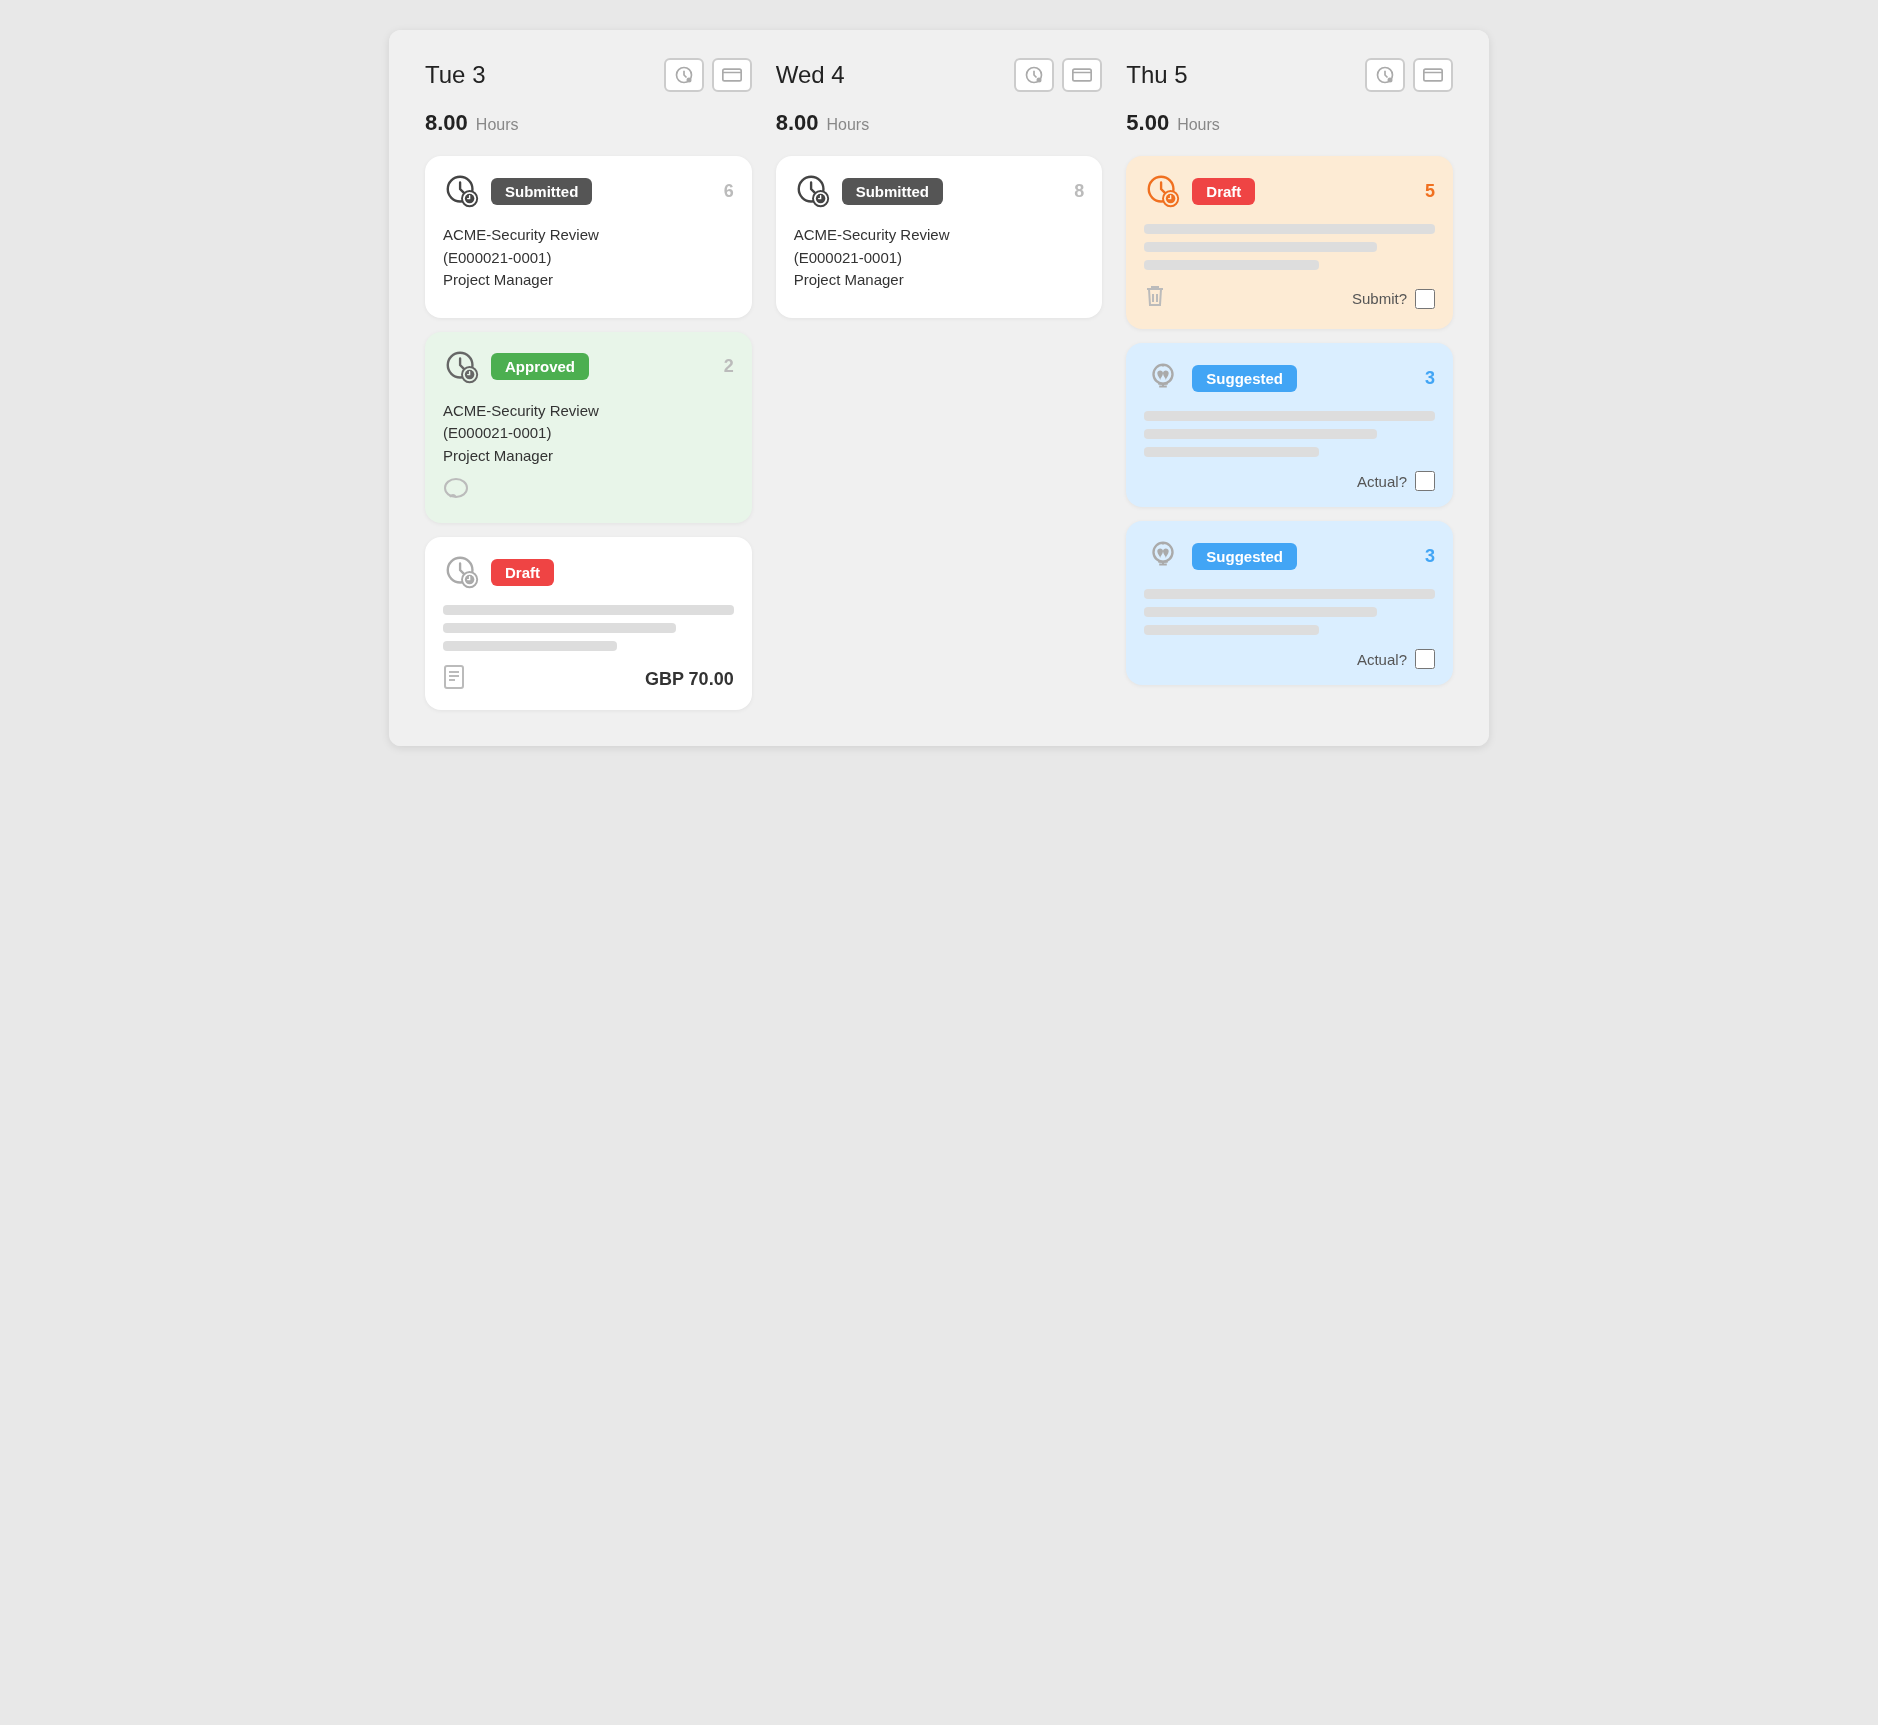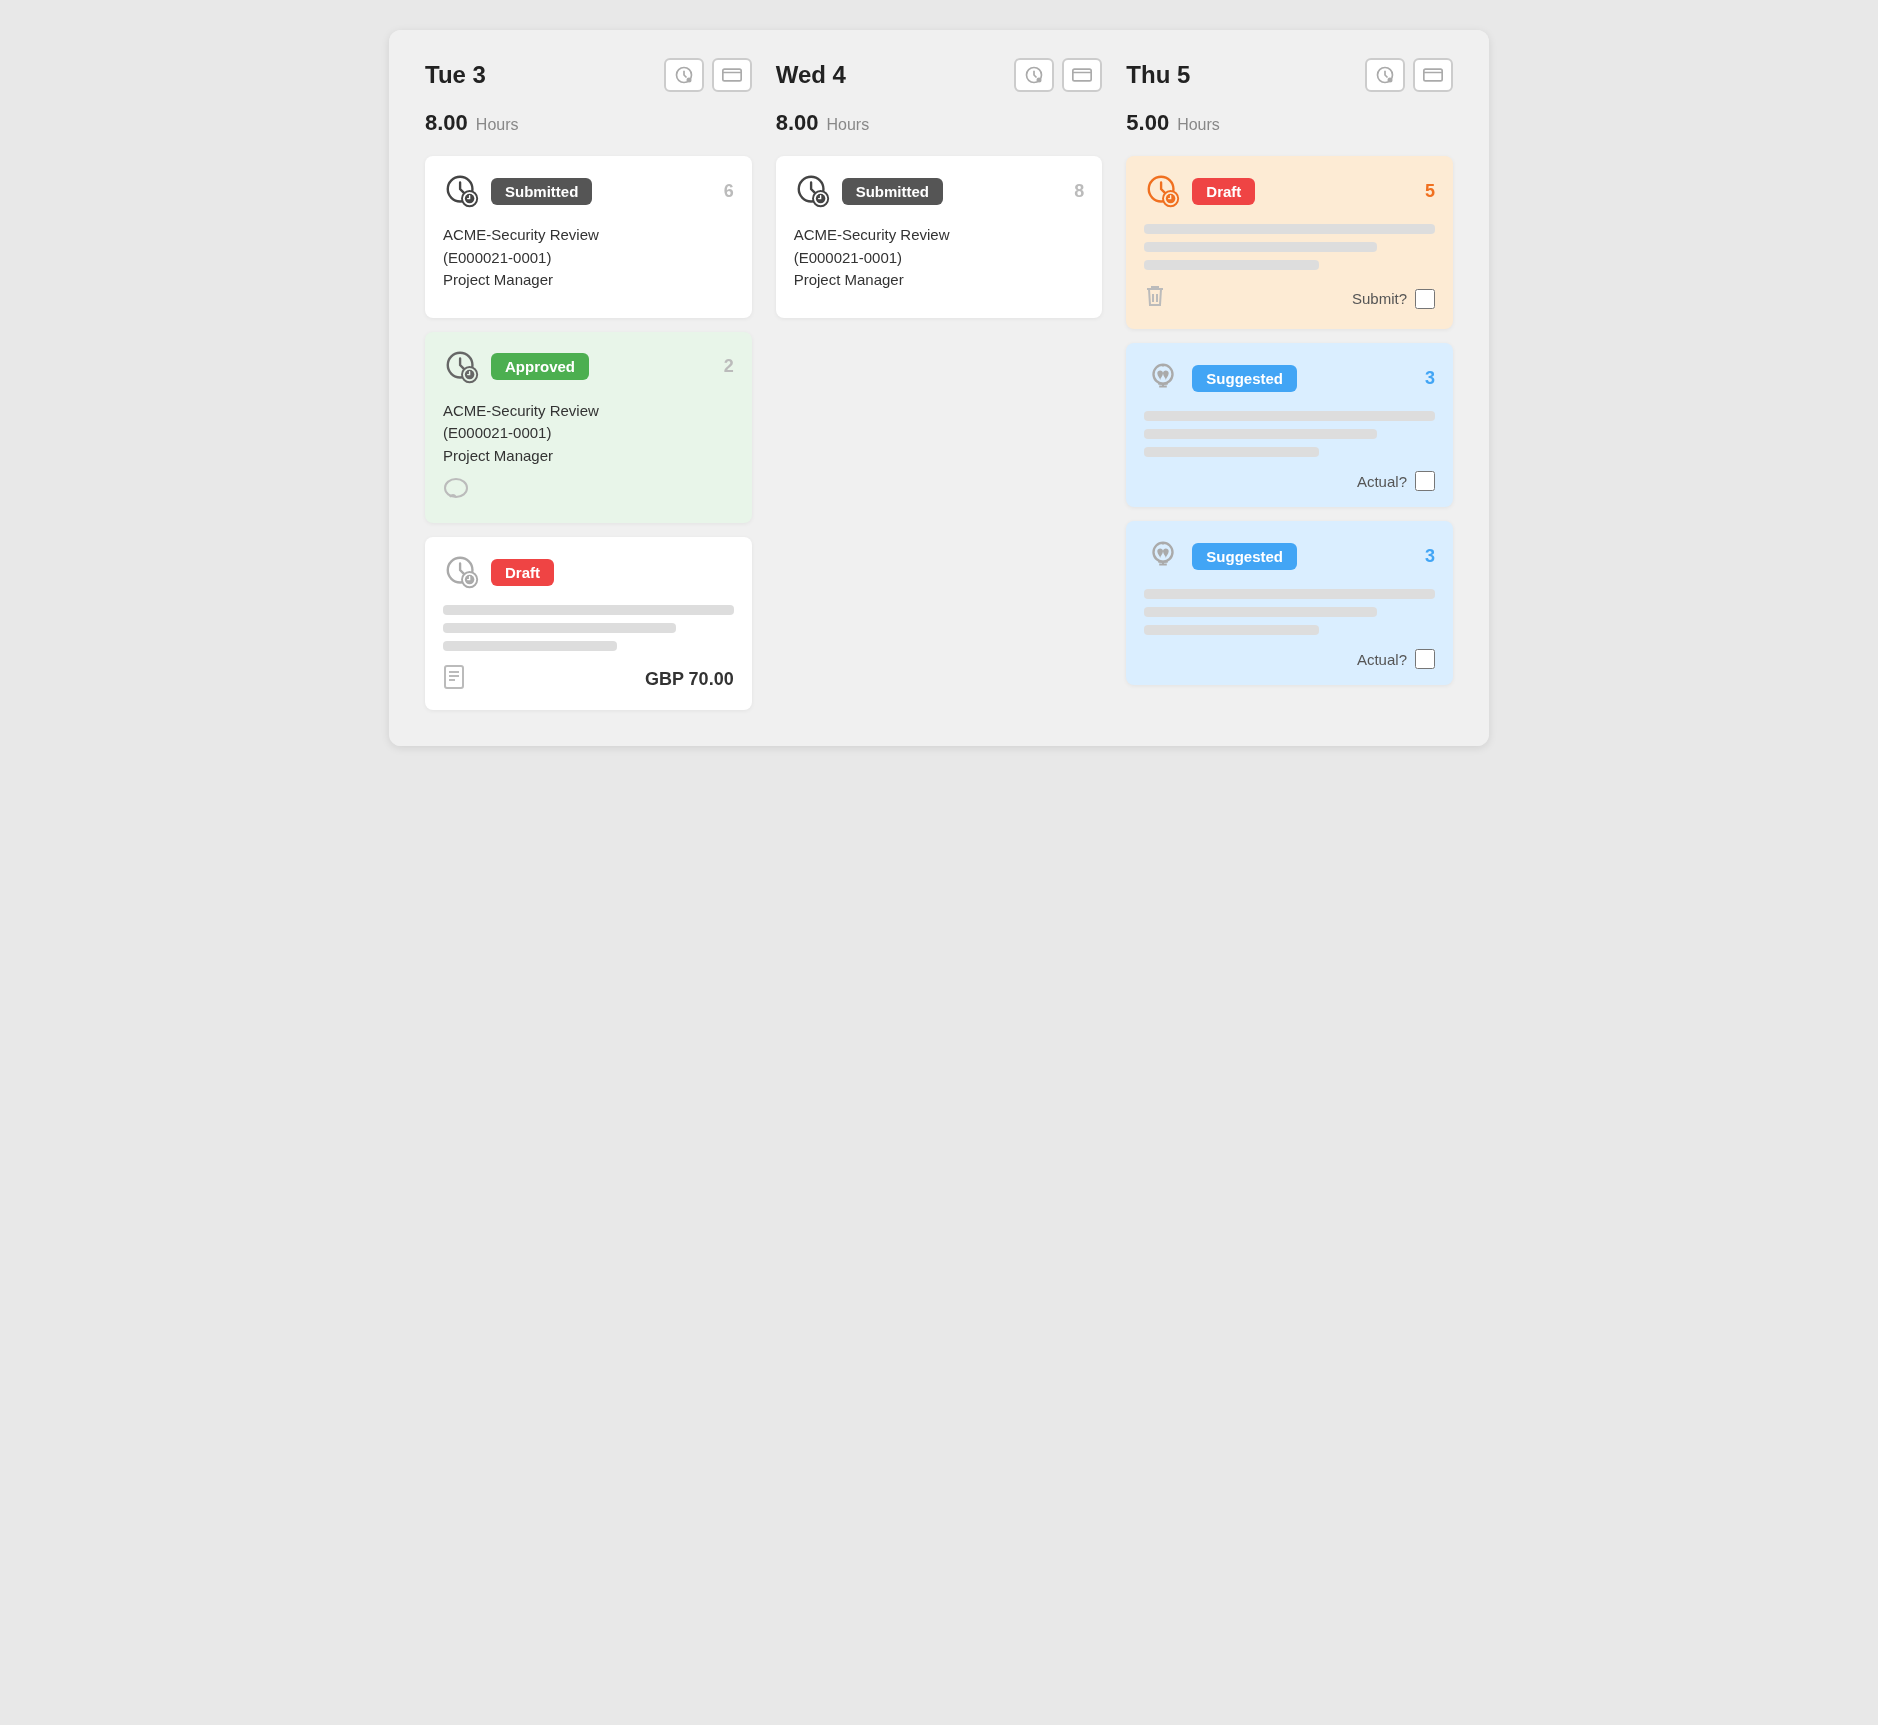--- a/index.html
+++ b/index.html
@@ -45,21 +45,21 @@
       gap: 14px;
     }
     .column-header {
       display: flex;
       align-items: center;
       justify-content: space-between;
       margin-bottom: 4px;
     }
     .column-date {
       font-size: 24px;
-      font-weight: 700;
+      font-weight: 400;
       color: #222;
     }
     .column-actions {
       display: flex;
       gap: 8px;
     }
     .icon-btn {
       width: 40px;
       height: 34px;
       border: 2px solid #ccc;
@@ -83,21 +83,21 @@
       font-weight: 700;
       color: #222;
     }
     .hours-label {
       font-size: 16px;
       color: #888;
     }
     
     .card {
       background: #fff;
-      border-radius: 8px;
+      border-radius: 16px;
       padding: 16px 18px;
       box-shadow: 0 1px 4px rgba(0,0,0,0.06);
     }
     .card.approved {
       background: #e8f5e9;
     }
     .card.draft-orange {
       background: #fdebd4;
     }
     .card.suggested {

